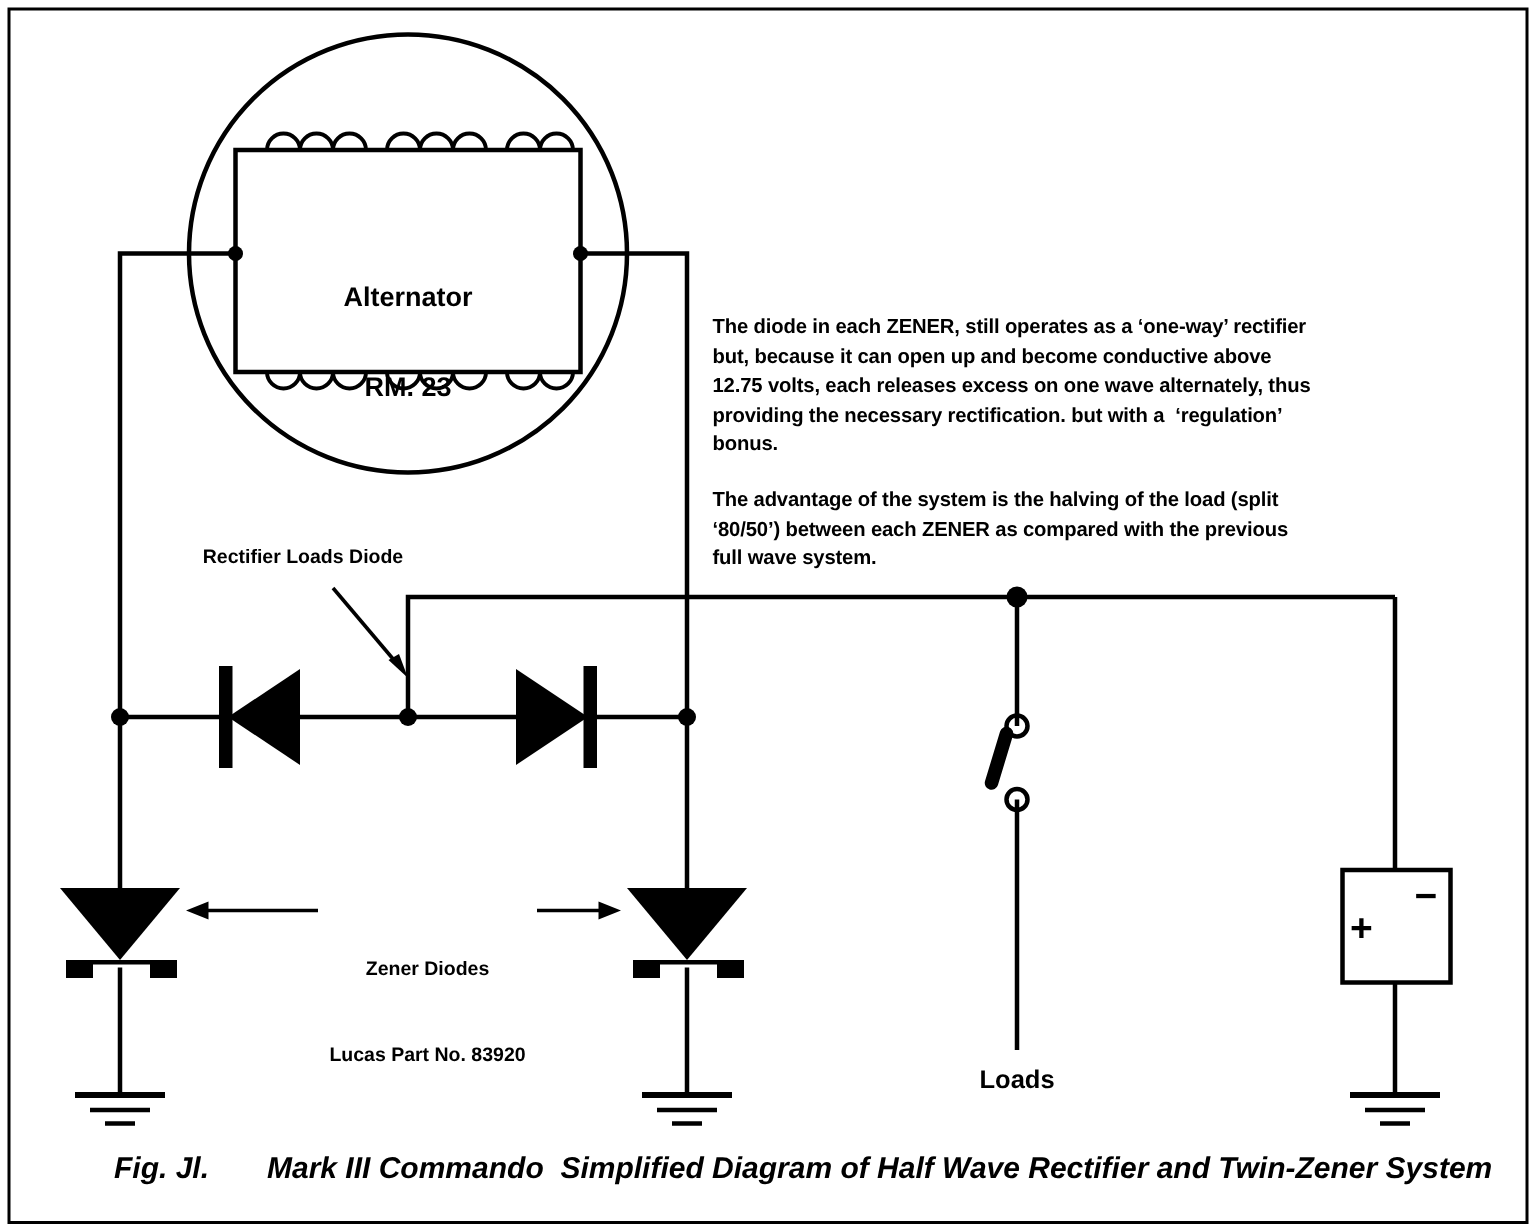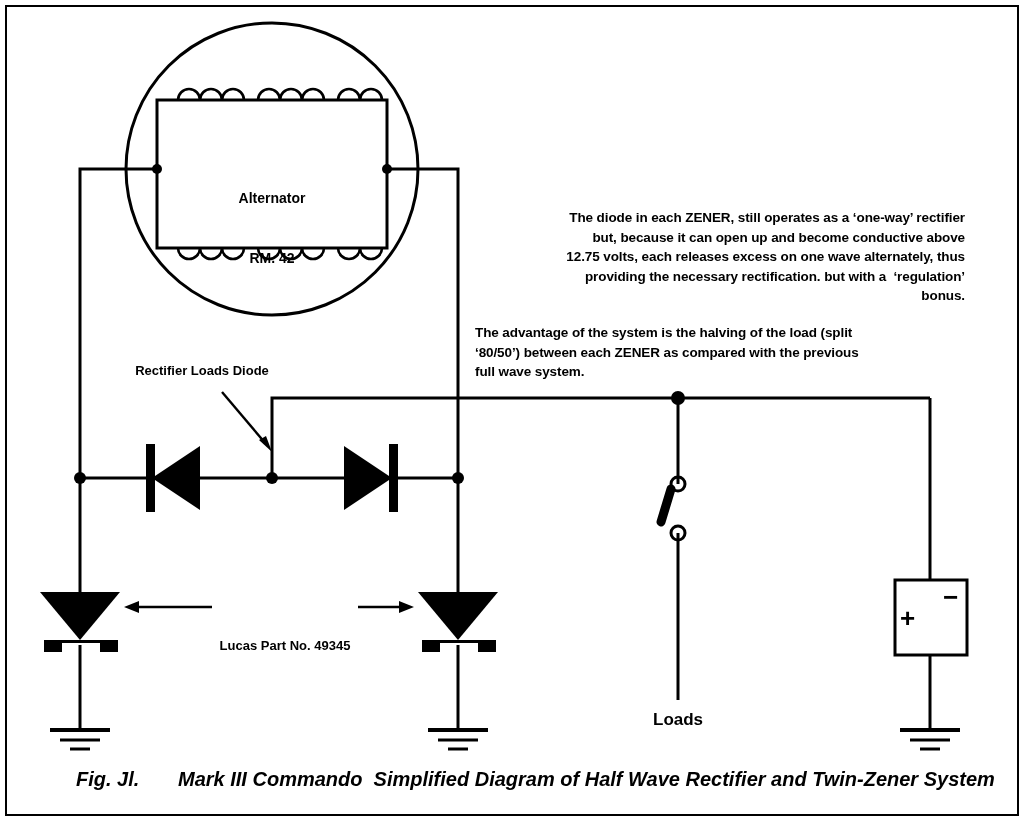--- a/index.html
+++ b/index.html
@@ -21,21 +21,21 @@
     width: 1024px;
     height: 821px;
   }
   .txt {
     position: absolute;
     font-family: "Liberation Sans", sans-serif;
     color: #000;
     white-space: pre;
   }
   .label-alt {
-    font-size: 14px;
+    font-size: 18px;
     font-weight: bold;
     text-align: center;
     line-height: 20px;
   }
   .label-part {
     font-size: 13px;
     font-weight: bold;
     text-align: center;
     line-height: 19px;
   }
@@ -183,37 +183,38 @@
     <polygon points="124,607 139,601 139,613" fill="#000"></polygon>
   </g>
   <g>
     <path d="M358 607 L404 607" stroke="#000" stroke-width="2.4" fill="none"></path>
     <polygon points="414,607 399,601 399,613" fill="#000"></polygon>
   </g>
 </svg>
 
 <div class="txt label-alt" style="left:192px; top:148px; width:160px;">
   <div>Alternator</div>
-  <div>RM. 42</div>
+  <div>RM. 23</div>
 </div>
 
 <div class="txt label-part" style="left:104px; top:323px; width:196px;">
   <div>Rectifier Loads Diode</div>
 </div>
 
 <div class="txt label-part" style="left:176px; top:598px; width:218px;">
-  <div>Lucas Part No. 49345</div>
+  <div>Zener Diodes</div>
+  <div>Lucas Part No. 83920</div>
 </div>
 
 <div class="txt loads" style="left:653px; top:710px;">Loads</div>
 
 <div class="txt" style="left:943px; top:582px; font-size:26px; font-weight:bold;">−</div>
 <div class="txt" style="left:900px; top:603px; font-size:26px; font-weight:bold;">+</div>
 
-<div class="txt note" style="left:475px; top:208px; width:490px;text-align:right;">The diode in each ZENER, still operates as a ‘one-way’ rectifier
+<div class="txt note" style="left:475px; top:208px; width:490px;">The diode in each ZENER, still operates as a ‘one-way’ rectifier
 but, because it can open up and become conductive above
 12.75 volts, each releases excess on one wave alternately, thus
 providing the necessary rectification. but with a  ‘regulation’
 bonus.</div>
 <div class="txt note" style="left:475px; top:323px; width:490px;">The advantage of the system is the halving of the load (split
 ‘80/50’) between each ZENER as compared with the previous
 full wave system.</div>
 
 <div class="txt caption" style="left:76px; top:768px;">Fig. Jl.</div>
 <div class="txt caption" style="left:178px; top:768px;">Mark III Commando  Simplified Diagram of Half Wave Rectifier and Twin-Zener System</div>

